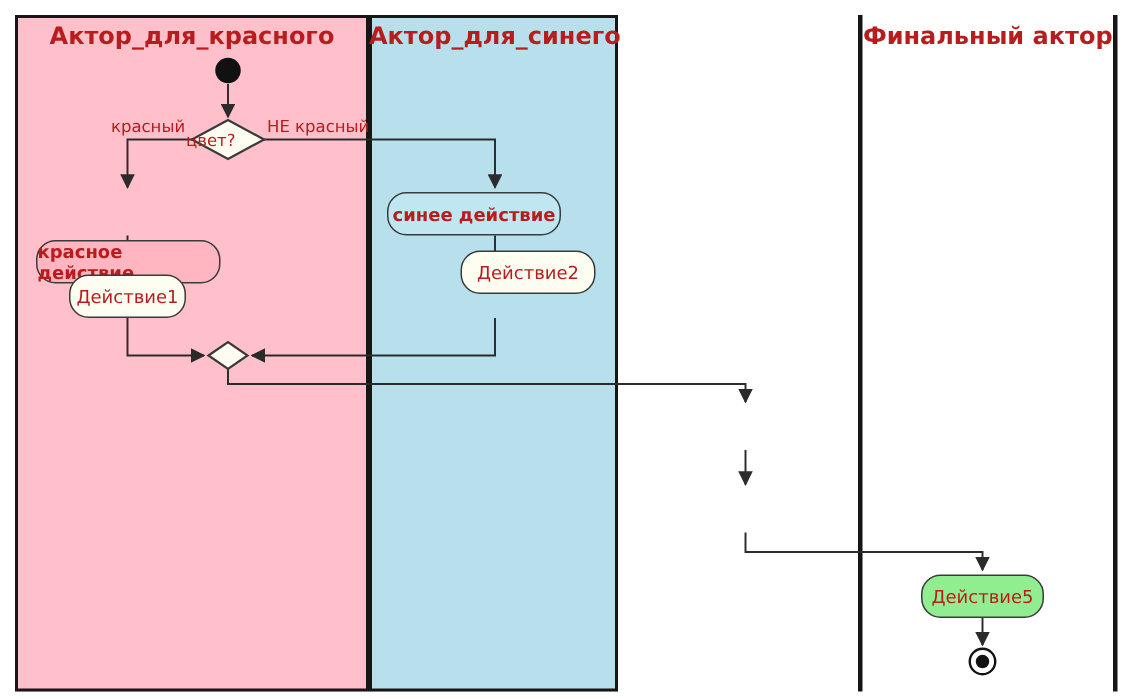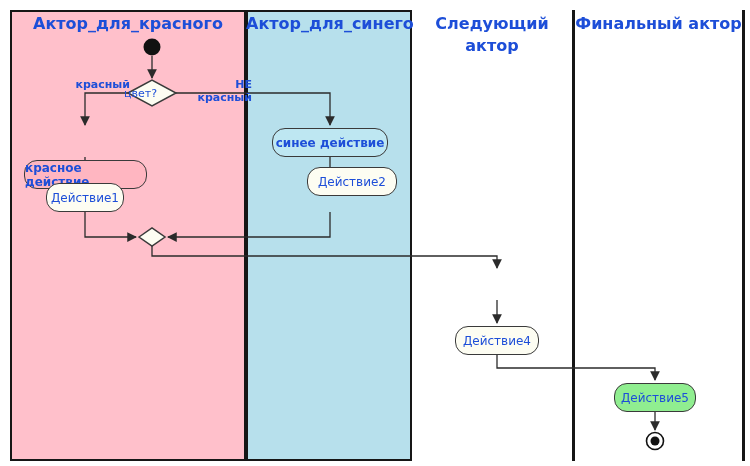--- a/index.html
+++ b/index.html
@@ -1,18 +1,18 @@
 <!DOCTYPE html>
 <html><head>
 <meta charset="utf-8">
 <style>
   html,body{margin:0;padding:0;background:#ffffff;}
   .canvas{
     position:relative;width:750px;height:466px;background:#ffffff;
-    font-family:"DejaVu Sans", sans-serif;color:#1d4ed8;overflow:hidden;
+    font-family:"DejaVu Sans", sans-serif;color:#b91c1c;overflow:hidden;
   }
   .lane{
     position:absolute;top:10px;height:451px;box-sizing:border-box;
     border:2px solid #161616;
   }
   .vsep{
     position:absolute;top:10px;height:451px;width:3px;background:#161616;
   }
   .lane-title{
     position:absolute;top:13px;height:22px;text-align:center;
@@ -20,39 +20,38 @@
   }
   .edges{position:absolute;left:0;top:0;pointer-events:none;}
   .node{
     position:absolute;box-sizing:border-box;height:29px;
     border:1.5px solid #3a3a3a;border-radius:13px;
     display:flex;align-items:center;justify-content:center;
     font-size:12px;background:#fdfdf2;
   }
   .node.bold{font-weight:bold;}
   .edge-label{
-    position:absolute;font-size:11px;height:13px;line-height:13px;text-align:right;font-weight:bold;
+    position:absolute;font-size:11px;height:13px;line-height:13px;text-align:left;
   }
   .diamond-label{
     position:absolute;font-size:11px;height:13px;line-height:13px;
   }
 </style>
 </head>
 <body>
 
 <div class="canvas">
 
   <div class="lane" style="left: 10px; width: 236px; background-color: rgb(255, 192, 203);"></div>
   <div class="lane" style="left: 246px; width: 166px; background-color: rgb(183, 224, 236);"></div>
   <div class="vsep" style="left:572px;"></div>
   <div class="vsep" style="left:742px;"></div>
 
   <div class="lane-title" style="left:10px;width:236px;">Актор_для_красного</div>
   <div class="lane-title" style="left:246px;width:166px;">Актор_для_синего</div>
-  <div class="lane-title" style="left:412px;width:160px;">Следующий актор</div>
   <div class="lane-title" style="left:575px;width:167px;">Финальный актор</div>
 
   <svg class="edges" width="750" height="466" viewBox="0 0 750 466">
     <defs>
       <marker id="arrow" viewBox="0 0 10 10" refX="9" refY="5" markerWidth="7.5" markerHeight="7.5" orient="auto-start-reverse">
         <path d="M0,0 L10,5 L0,10 z" fill="#2b2b2b"></path>
       </marker>
     </defs>
 
     <g stroke="#2b2b2b" stroke-width="1.3" fill="none">
@@ -83,22 +82,21 @@
 
   <div class="diamond-label" style="left:124px;top:87px;width:56px;">цвет?</div>
 
   <div class="edge-label" style="left:74px;top:78px;width:56px;">красный</div>
   <div class="edge-label" style="left:178px;top:78px;width:74px;">НЕ красный</div>
 
   <div class="node bold" style="left: 24px; top: 128px; width: 123px; background-color: rgb(255, 182, 193); margin-top: 32px;">красное действие</div>
 
   <div class="node" style="left: 46px; top: 183px; width: 78px; background-color: rgb(253, 253, 242);">Действие1</div>
 
-  <div class="node bold" style="left: 272px; top: 128px; width: 116px; background-color: rgb(190, 231, 242);">синее действие</div>
+  <div class="node bold" style="left: 258px; top: 128px; width: 116px; background-color: rgb(190, 231, 242);">синее действие</div>
 
   <div class="node" style="left: 291px; top: 167px; width: 90px; background-color: rgb(253, 253, 242); margin-left: 16px;">Действие2</div>
 
 
-  <div class="node" style="left: 455px; top: 326px; width: 84px; background-color: rgb(253, 253, 242);">Действие4</div>
 
   <div class="node" style="left: 614px; top: 383px; width: 82px; background-color: rgb(144, 238, 144);">Действие5</div>
 
 </div>
 
 </body></html>

